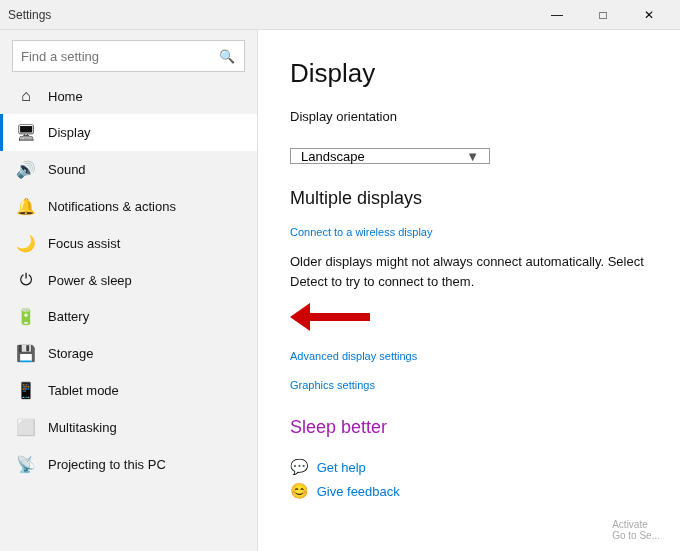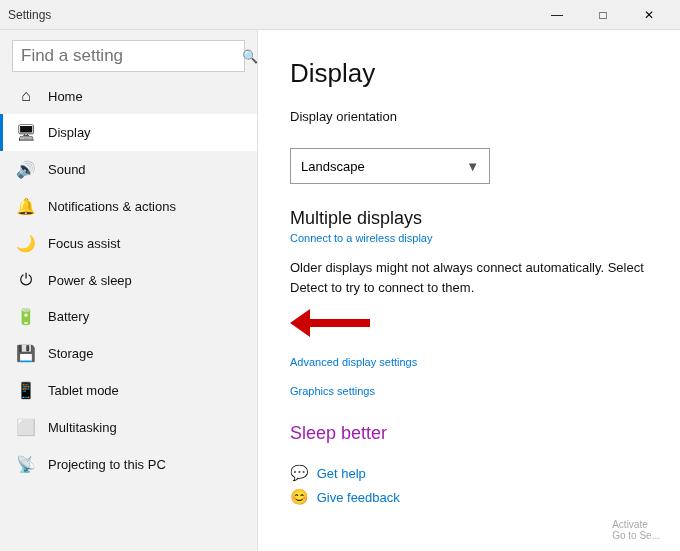--- a/index.html
+++ b/index.html
@@ -30,21 +30,21 @@
     }
 
     .sidebar-search {
       margin: 10px 12px 6px 12px;
       display: flex; align-items: center;
       background: #fff; border: 1px solid #ccc;
       height: 32px; padding: 0 8px;
     }
     .sidebar-search input {
       border: none; outline: none; background: transparent;
-      flex: 1; font-size: 17px; color: #333;
+      flex: 1; font-size: 13px; color: #333;
     }
     .sidebar-search-icon { color: #555; font-size: 13px; }
 
     .sidebar-section-title {
       font-size: 13px; font-weight: 600; color: #111;
       padding: 8px 16px 6px 16px;
     }
 
     .sidebar-item {
       display: flex; align-items: center; gap: 12px;
@@ -68,29 +68,29 @@
       font-size: 26px; font-weight: 300; color: #111; margin-bottom: 20px;
     }
 
     .section-label {
       font-size: 13px; color: #111; margin-bottom: 24px;
     }
 
     .dropdown-wrapper {
       display: flex; align-items: center;
       border: 1px solid #999; background: #fff;
-      height: 36px; padding: 0 10px;
+      height: 16px; padding: 0 10px;
       width: 200px; cursor: pointer; margin-bottom: 24px;
       justify-content: space-between;
     }
     .dropdown-wrapper span { font-size: 13px; }
     .dropdown-arrow { font-size: 10px; color: #555; }
 
     .section-heading {
-      font-size: 18px; font-weight: 400; color: #111; 
+      font-size: 18px; font-weight: 400; color: #111; margin-bottom: 14px;
     }
 
     .link-text {
       color: #0078d4; font-size: 11px; cursor: pointer; margin-bottom: 14px;
       display: inline-block;
     }
 
     .description-text {
       font-size: 13px; color: #111; margin-bottom: 12px; line-height: 1.5;
     }

